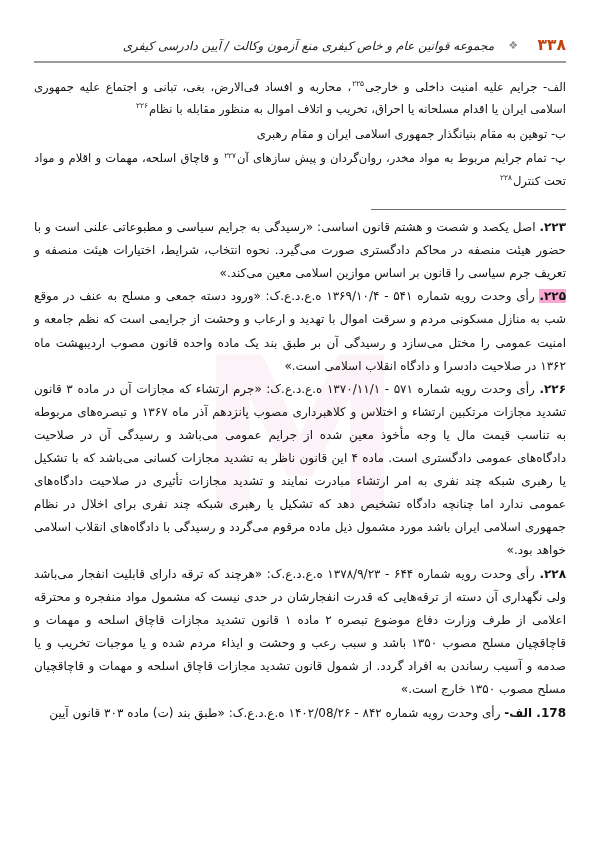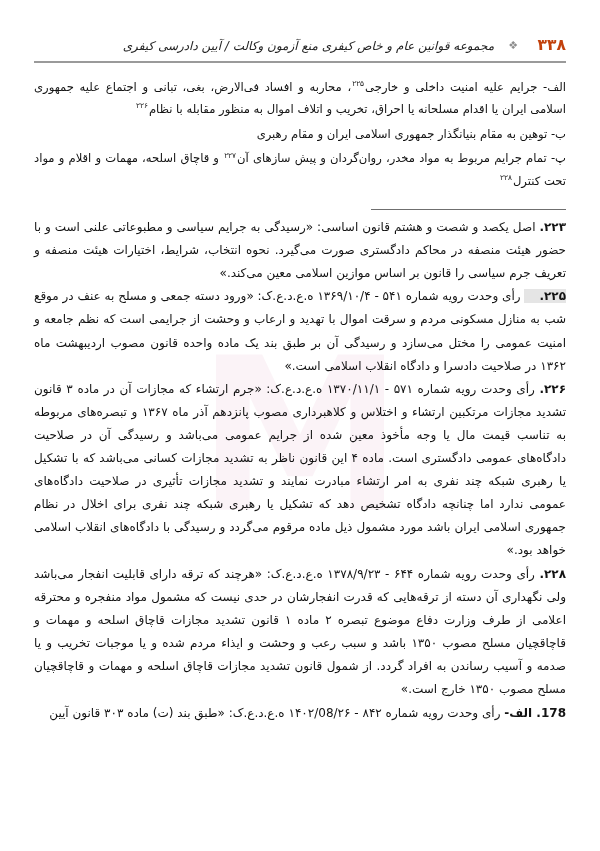--- a/index.html
+++ b/index.html
@@ -106,22 +106,21 @@
     font-size: 12px;
     line-height: 1.92;
     text-align: justify;
     text-justify: inter-word;
   }
   .fn-item {
     margin: 0 0 0.5px 0;
   }
   .fn-num { font-weight: bold; }
   .hl {
-    background: #e5e5e5;
-    padding-left: 15px;
+    background: #f9a8d4;
   }
 </style>
 </head>
 <body>
 
 <div id="watermark">
   <svg viewBox="0 0 100 100" aria-hidden="true">
     <path d="M10 88 L10 14 L32 14 L50 52 L68 14 L90 14 L90 88 L74 88 L74 34 L56 72 L44 72 L26 34 L26 88 Z" fill="#e8b9cf"></path>
   </svg>
 </div>

